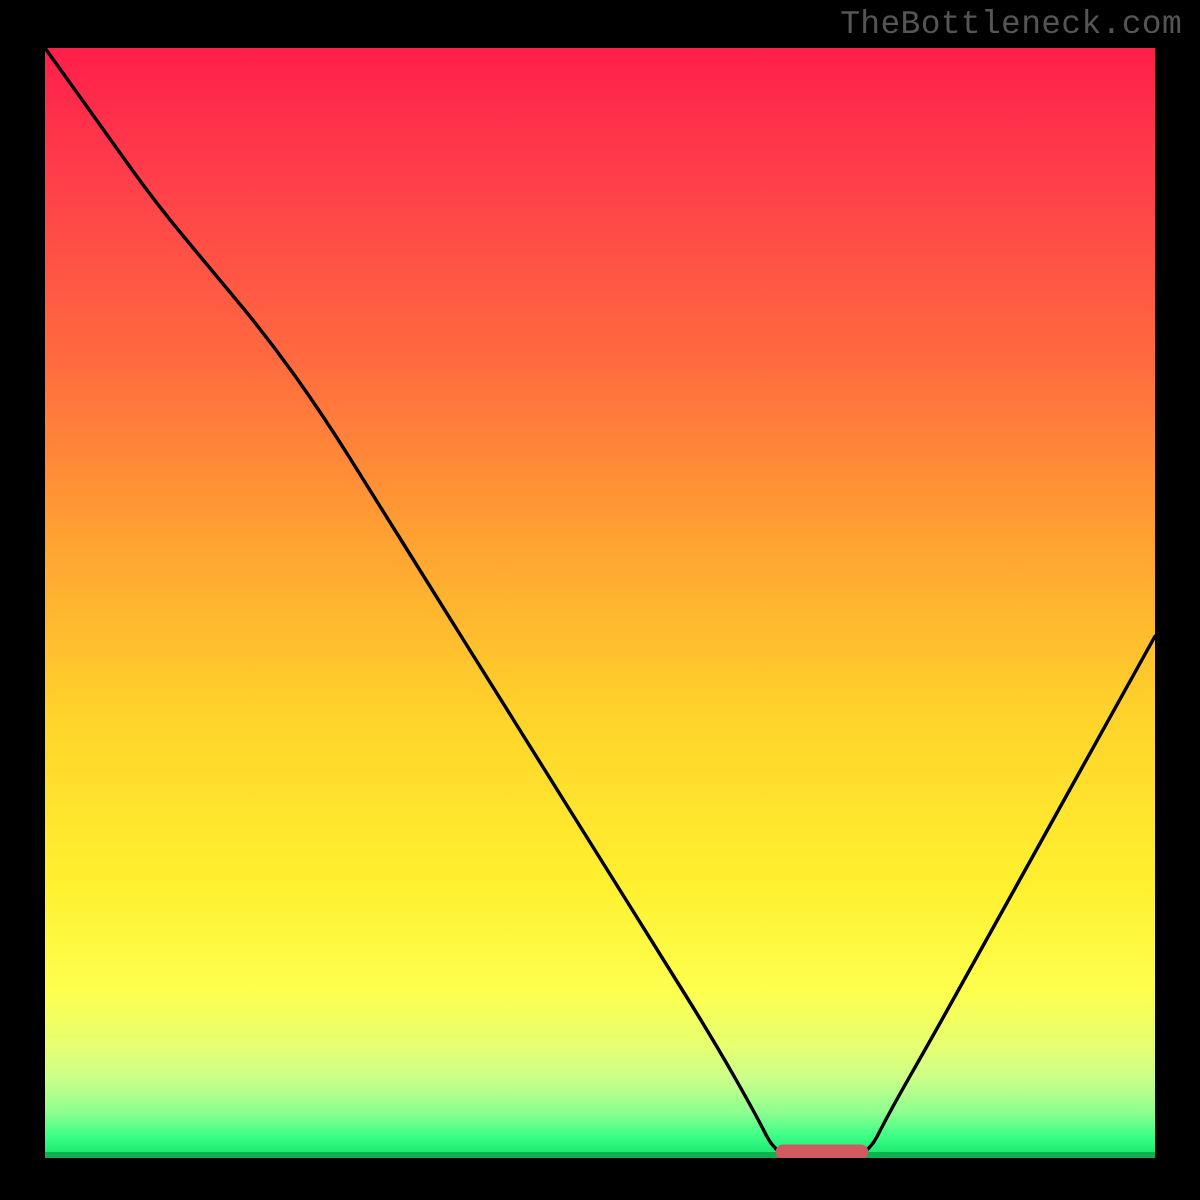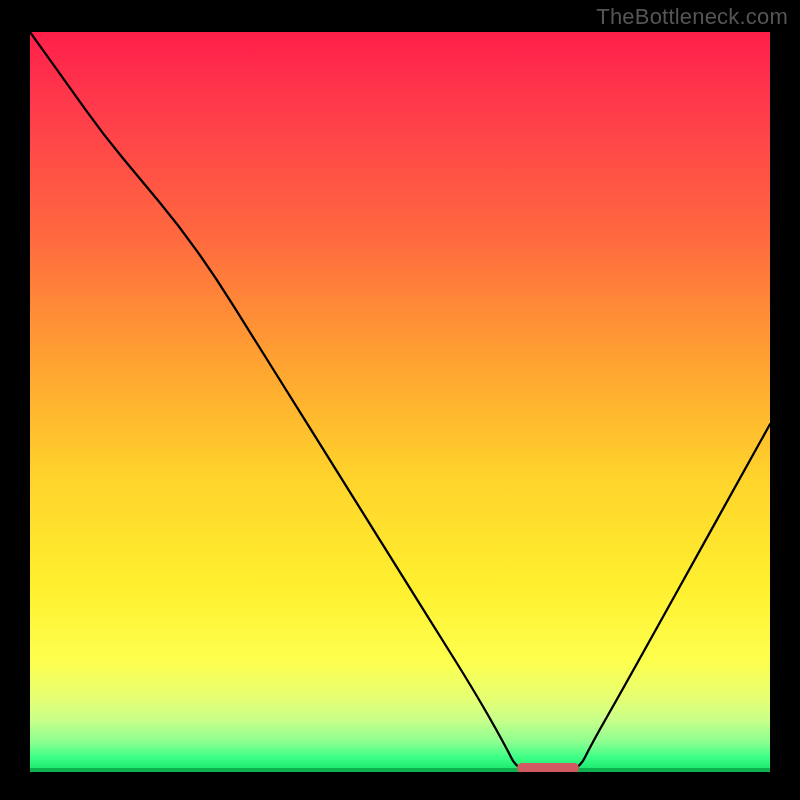--- a/index.html
+++ b/index.html
@@ -8,20 +8,21 @@
     width: 800px;
     height: 800px;
     background: #000000;
     font-family: Arial, Helvetica, sans-serif;
     overflow: hidden;
   }
   .container {
     position: relative;
     width: 800px;
     height: 567px;
+    font-family: Liberation Mono, monospace;
   }
   .watermark {
     position: absolute;
     top: 4px;
     right: 12px;
     color: #555555;
     font-size: 22px;
     font-weight: 500;
     letter-spacing: 0.2px;
     z-index: 30;

